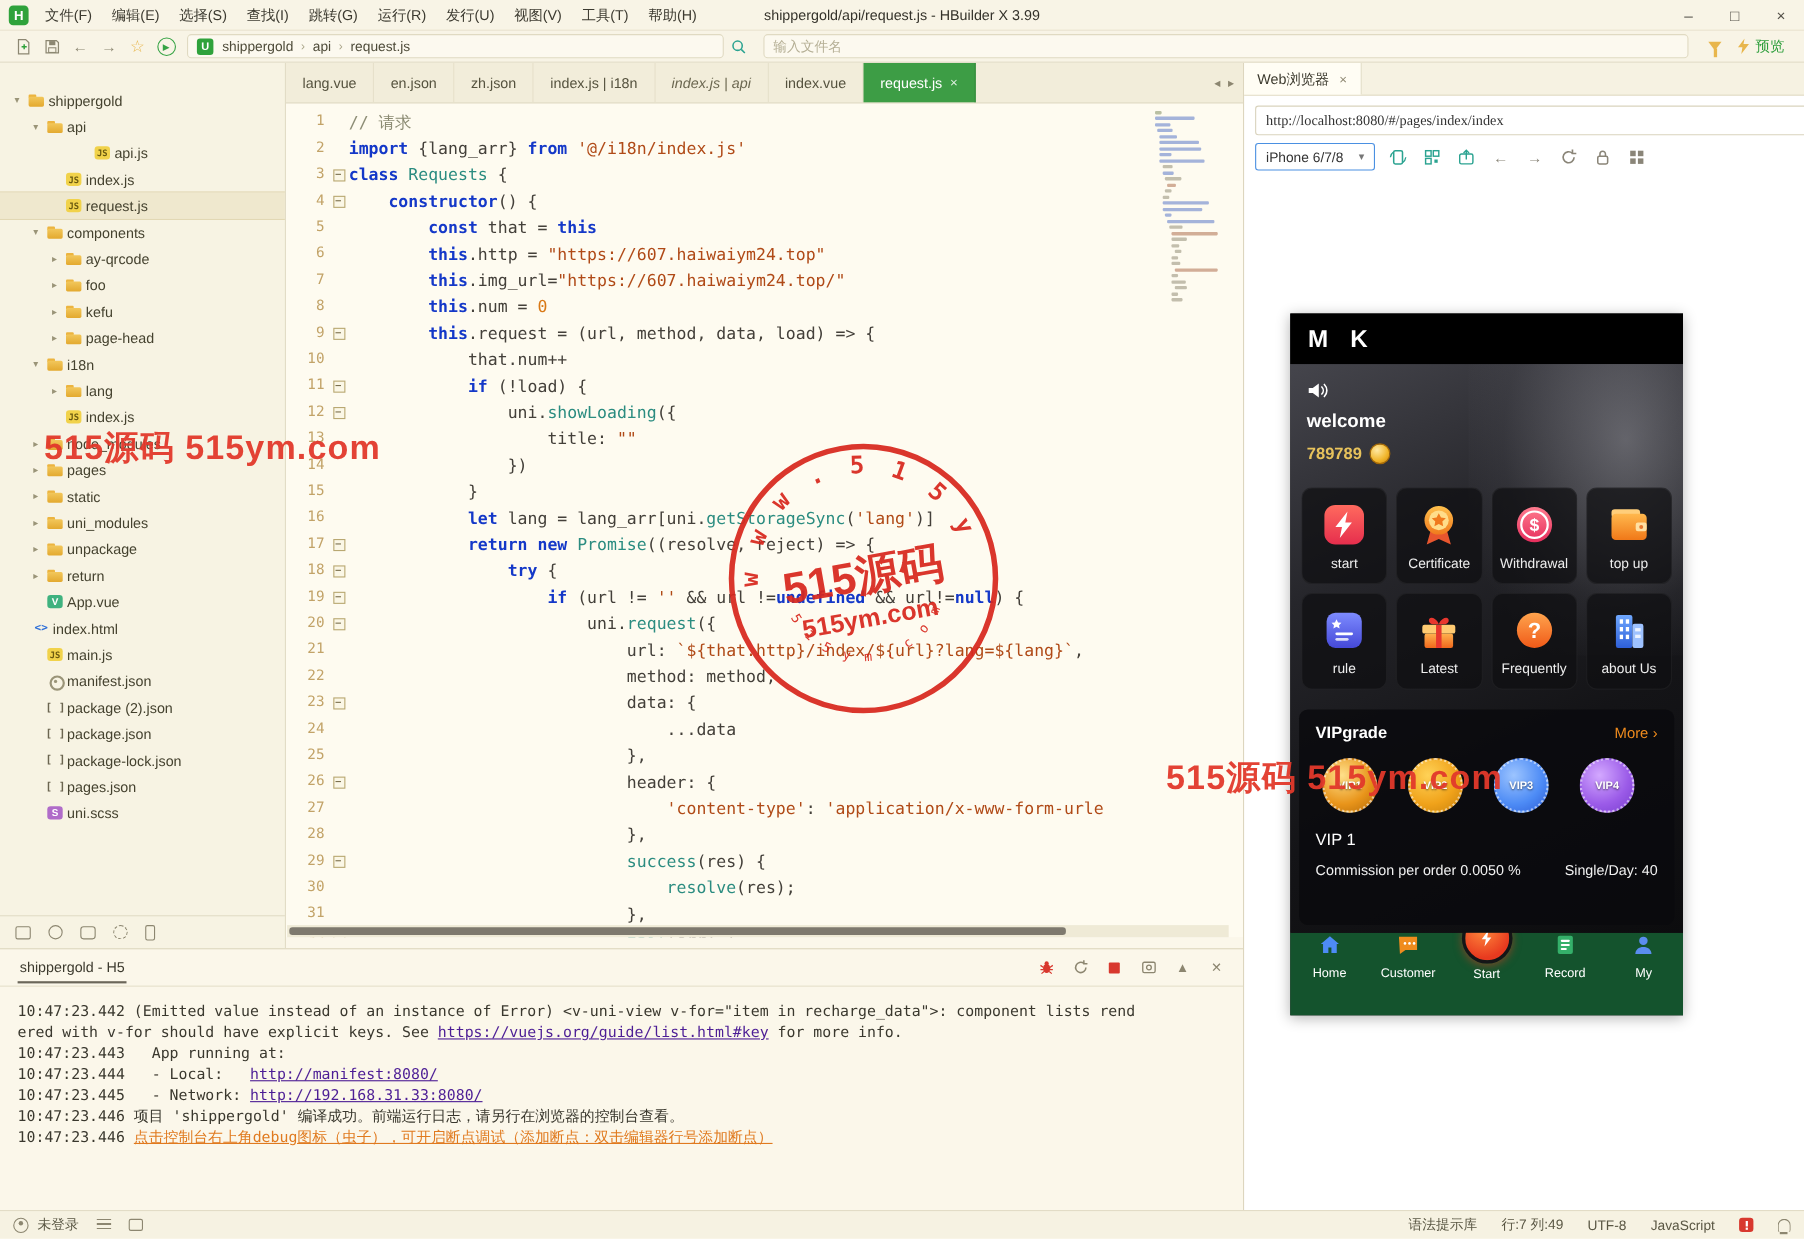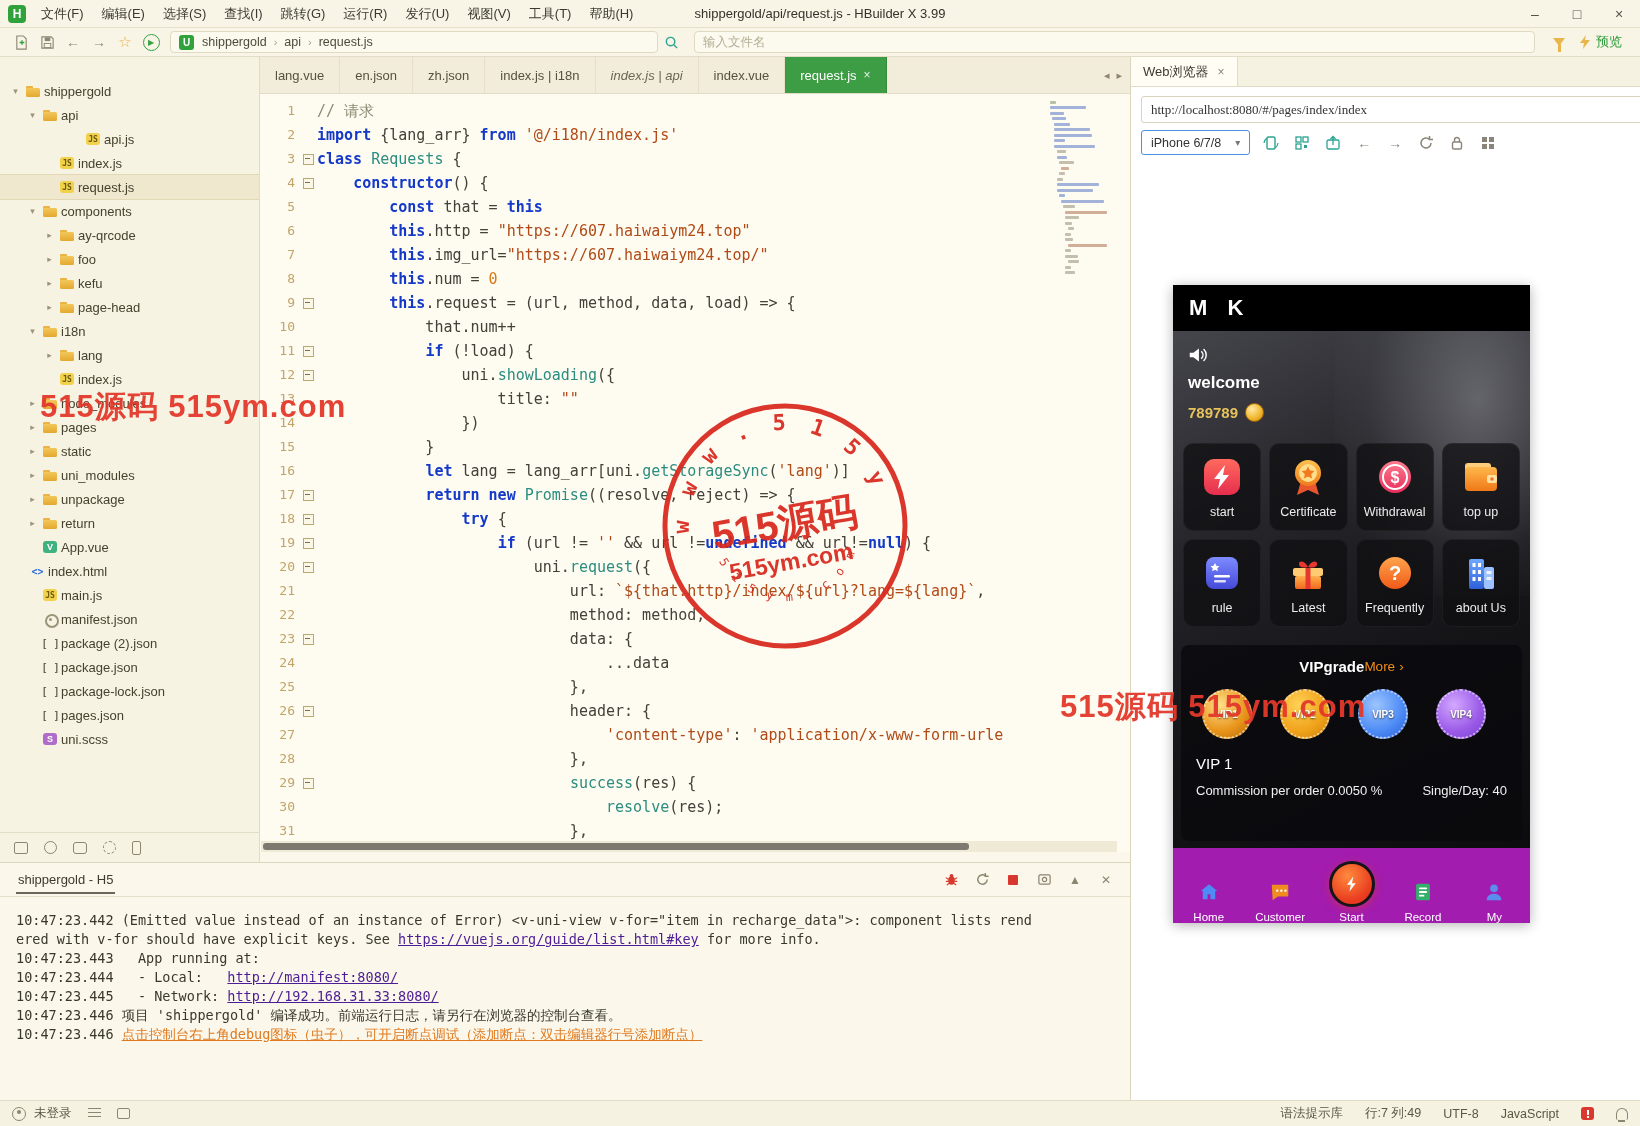--- a/index.html
+++ b/index.html
@@ -121,29 +121,29 @@
 .speaker svg{width:22px;height:22px}
 .welcome{position:absolute;left:15px;top:42px;color:#fff;font-size:17px;font-weight:bold}
 .balance{position:absolute;left:15px;top:72px;display:flex;align-items:center;gap:7px;color:#E8C35C;font-size:15px;font-weight:bold}
 .coin{width:19px;height:19px;border-radius:50%;background:radial-gradient(circle at 35% 30%,#FFE9A3,#F0B52A 60%,#C9820E);border:1px solid #A66B08}
 .app-grid{position:absolute;left:10px;right:10px;top:112px;display:grid;grid-template-columns:repeat(4,1fr);gap:8px}
 .g-card{height:88px;background:rgba(15,15,18,.74);border:1px solid rgba(255,255,255,.05);border-radius:10px;display:flex;flex-direction:column;align-items:center;justify-content:center;gap:6px}
 .g-icon{width:44px;height:44px}
 .g-icon svg{width:44px;height:44px}
 .g-label{color:#EDEDED;font-size:12.5px;white-space:nowrap}
 .vip-panel{position:absolute;left:8px;right:8px;top:314px;height:196px;background:rgba(10,10,13,.82);border-radius:8px;padding:13px 15px}
-.vip-head{display:flex;justify-content:center;align-items:center}
+.vip-head{display:flex;justify-content:space-between;align-items:center}
 .vip-title{color:#fff;font-size:15px;font-weight:bold}
 .vip-more{color:#F08C1E;font-size:13.5px;display:flex;align-items:center;gap:4px}
 .vip-badges{display:flex;gap:28px;margin:14px 0 0 6px}
 .badge{width:50px;height:50px;border-radius:50%;border:2px dotted rgba(255,255,255,.55);display:flex;align-items:center;justify-content:center}
 .badge span{color:#fff;font-size:10px;font-weight:bold;text-shadow:0 1px 2px rgba(0,0,0,.6)}
 .vip-level{color:#fff;font-size:15px;margin-top:16px}
 .vip-comm{display:flex;justify-content:space-between;color:#F0F0F0;font-size:13px;margin-top:11px}
-.p-nav{height:75px;background:#a21caf;display:flex;align-items:flex-end;flex:none}
+.p-nav{height:75px;background:#14532d;display:flex;align-items:flex-start;flex:none}
 .nav-item{flex:1;display:flex;flex-direction:column;align-items:center;justify-content:center;gap:4px}
 .nav-item svg{width:22px;height:22px}
 .nav-label{color:#fff;font-size:11.5px}
 .nav-center-circle{width:46px;height:46px;border-radius:50%;background:radial-gradient(circle at 40% 30%,#FF8A3C,#E83A1F 70%);border:3px solid #151517;display:flex;align-items:center;justify-content:center;margin-top:-18px;box-shadow:0 2px 8px rgba(232,58,31,.5)}
 .nav-center-circle svg{width:20px;height:20px}
 
 
 .statusbar{position:absolute;left:0;top:1100px;width:100%;height:26px;background:#F6F2E2;border-top:1px solid #E2DCC6;display:flex;align-items:center;font-size:12.5px;color:#5A5744;padding:0 12px;gap:16px;z-index:5}
 .sb-user{width:14px;height:14px;border:1.5px solid #8C8670;border-radius:50%;position:relative}
 .sb-user::before{content:"";position:absolute;left:4px;top:2.5px;width:4px;height:4px;border-radius:50%;background:#8C8670}

